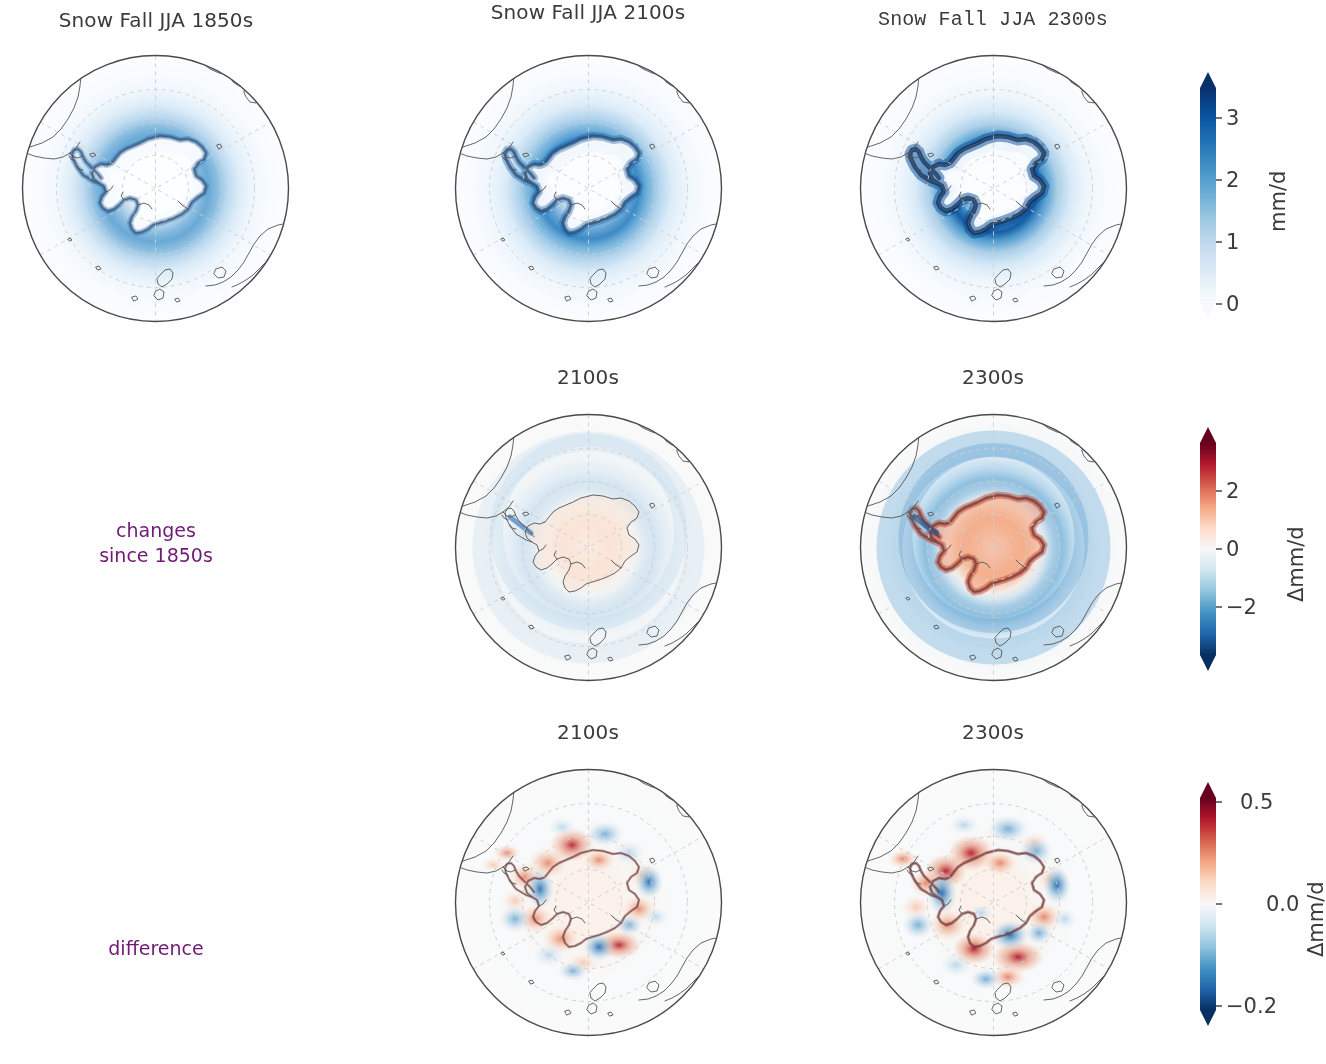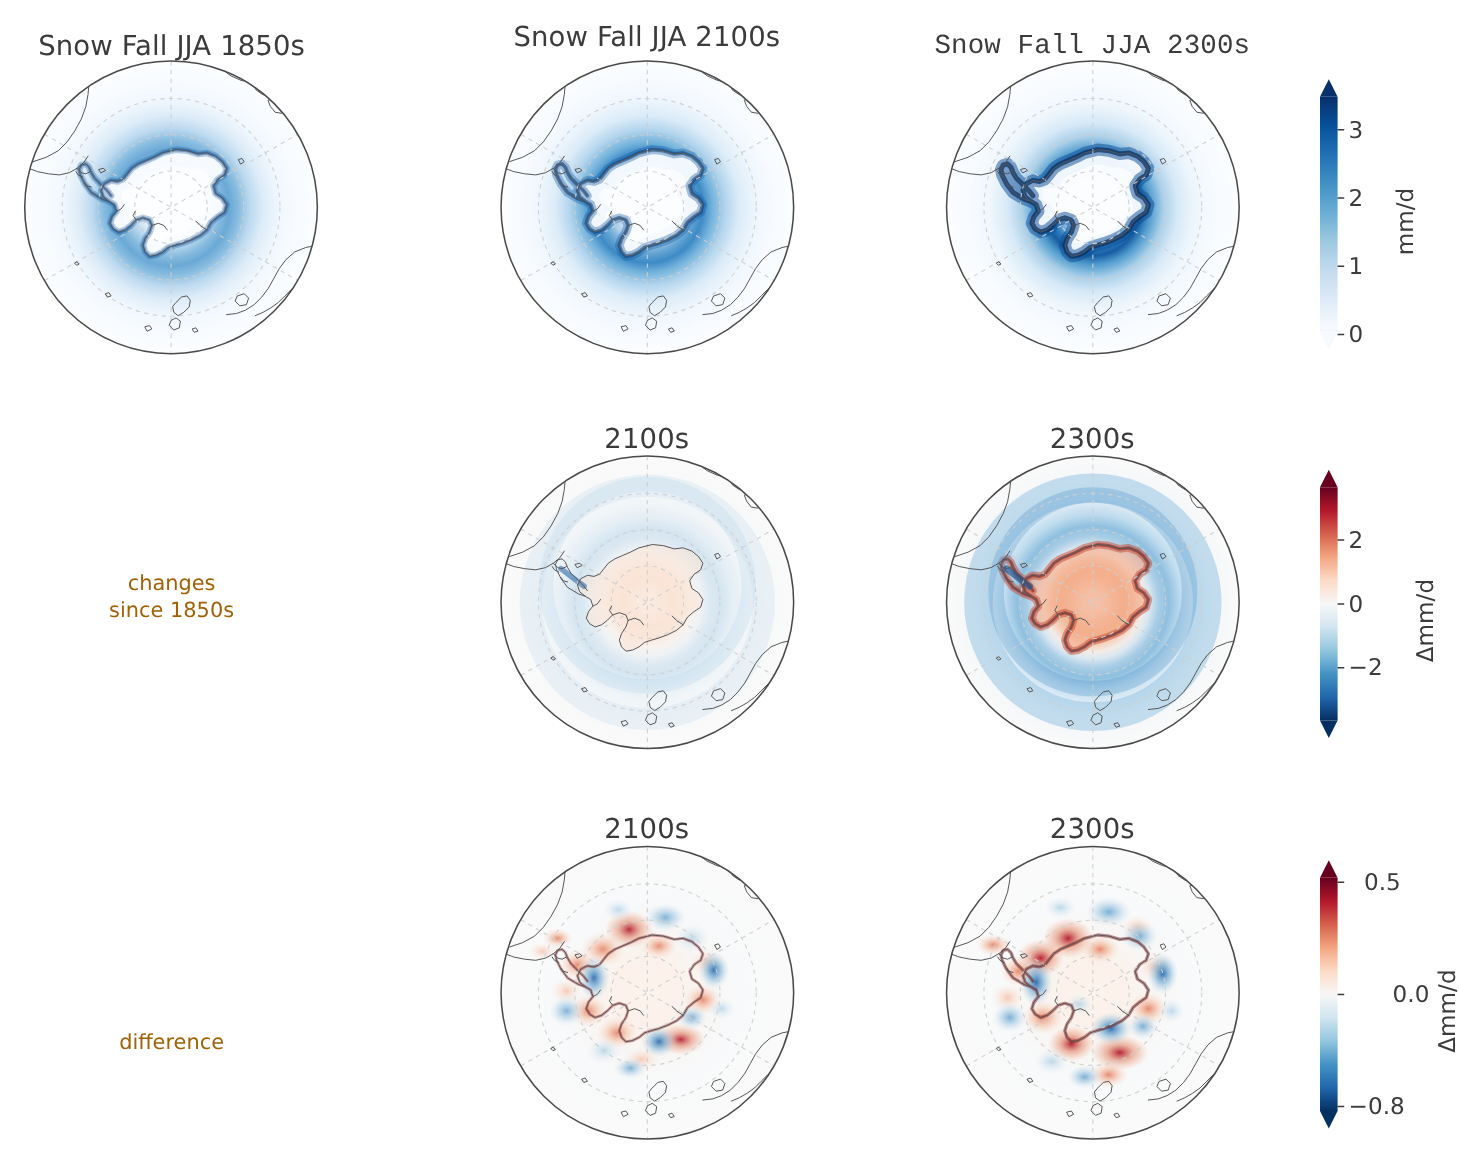--- a/index.html
+++ b/index.html
@@ -5,25 +5,25 @@
   html,body{margin:0;padding:0;background:#ffffff;}
   body{
     width:1326px;height:1064px;position:relative;overflow:hidden;
     font-family:"DejaVu Sans","Liberation Sans",sans-serif;
     color:#3b3b3b;
   }
   .fig{position:absolute;left:0;top:0;width:1326px;height:1064px;}
 
   
   .col-title{
-    position:absolute;font-size:25px;color:#3b3b3b;
-    text-align:center;white-space:nowrap;letter-spacing:.1px;margin-top:19px;
+    position:absolute;font-size:20px;color:#3b3b3b;
+    text-align:center;white-space:nowrap;letter-spacing:.1px;
   }
   .row-label{
-    position:absolute;font-size:19px;color:#a16207;
+    position:absolute;font-size:19px;color:#701a75;
     text-align:center;line-height:1.32;white-space:nowrap;
   }
 
   
   .panel{position:absolute;}
   .panel svg{display:block;overflow:visible;}
 
   
   .cbar{position:absolute;}
   .cbar svg{display:block;overflow:visible;}
@@ -179,21 +179,21 @@
       </defs>
       <polygon points="4,16 12,0 20,16" fill="#67001f"></polygon>
       <rect x="4" y="16" width="16" height="212" fill="url(#gradRdBu3)"></rect>
       <polygon points="4,228 20,228 12,244" fill="#053061"></polygon>
       <line x1="20" y1="20" x2="26" y2="20" stroke="#3b3b3b" stroke-width="1.4"></line>
       <line x1="20" y1="122" x2="26" y2="122" stroke="#3b3b3b" stroke-width="1.4"></line>
       <line x1="20" y1="224" x2="26" y2="224" stroke="#3b3b3b" stroke-width="1.4"></line>
     </svg>
     <span class="cb-tick-label" style="left:44px;top:20px;">0.5</span>
     <span class="cb-tick-label" style="left:30px;top:122px;margin-left:40px;">0.0</span>
-    <span class="cb-tick-label" style="left:30px;top:224px;">−0.8</span>
+    <span class="cb-tick-label" style="left:30px;top:224px;">−0.2</span>
     <span class="cb-axis-label" style="left:108px;top:175px;transform:rotate(-90deg);">Δmm/d</span>
   </div>
 
   <svg width="0" height="0" style="position:absolute;left:-9999px;top:-9999px;" aria-hidden="true">
     <defs>
 
       <clipPath id="globeClip">
           <circle cx="135.5" cy="135.5" r="133"></circle>
         </clipPath>
 

